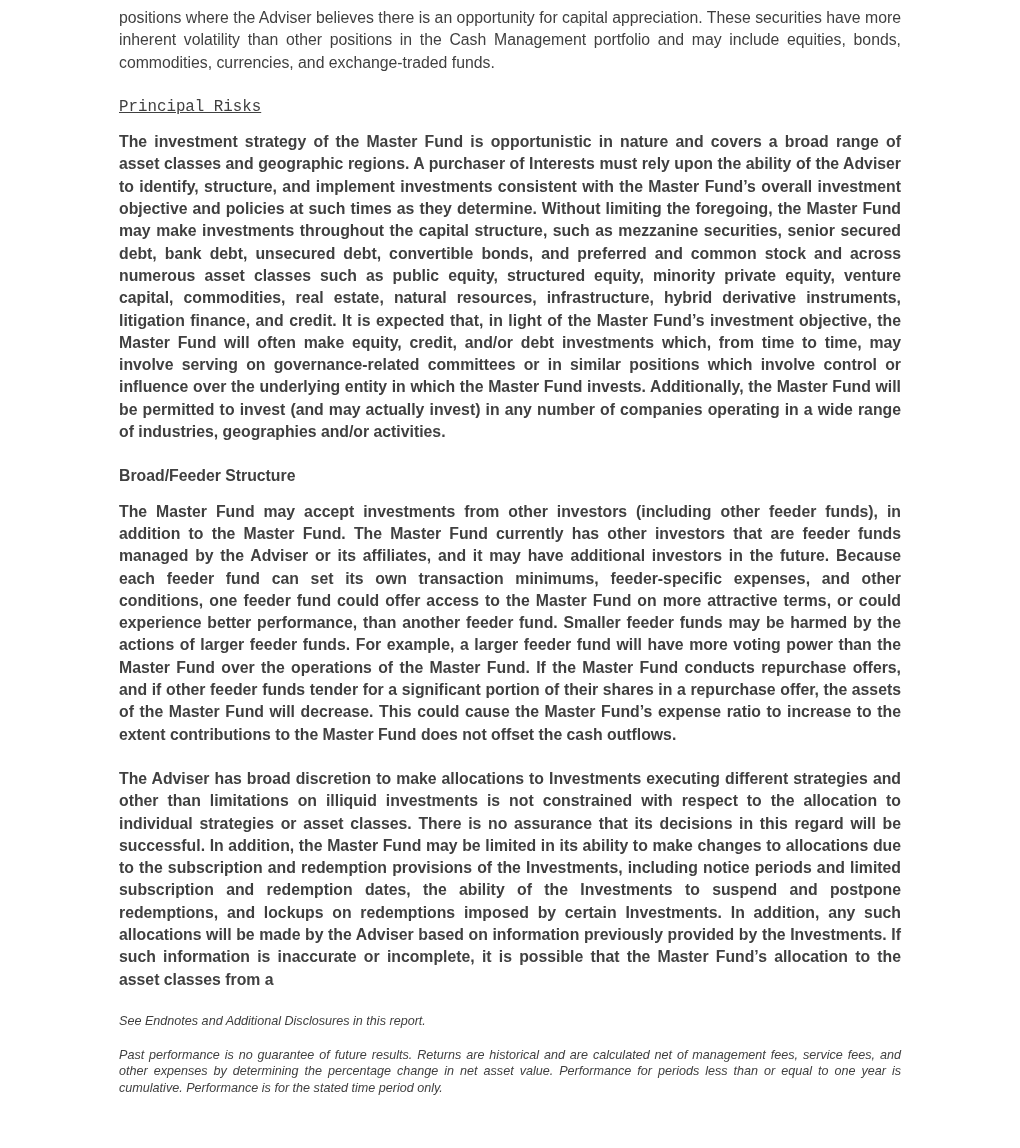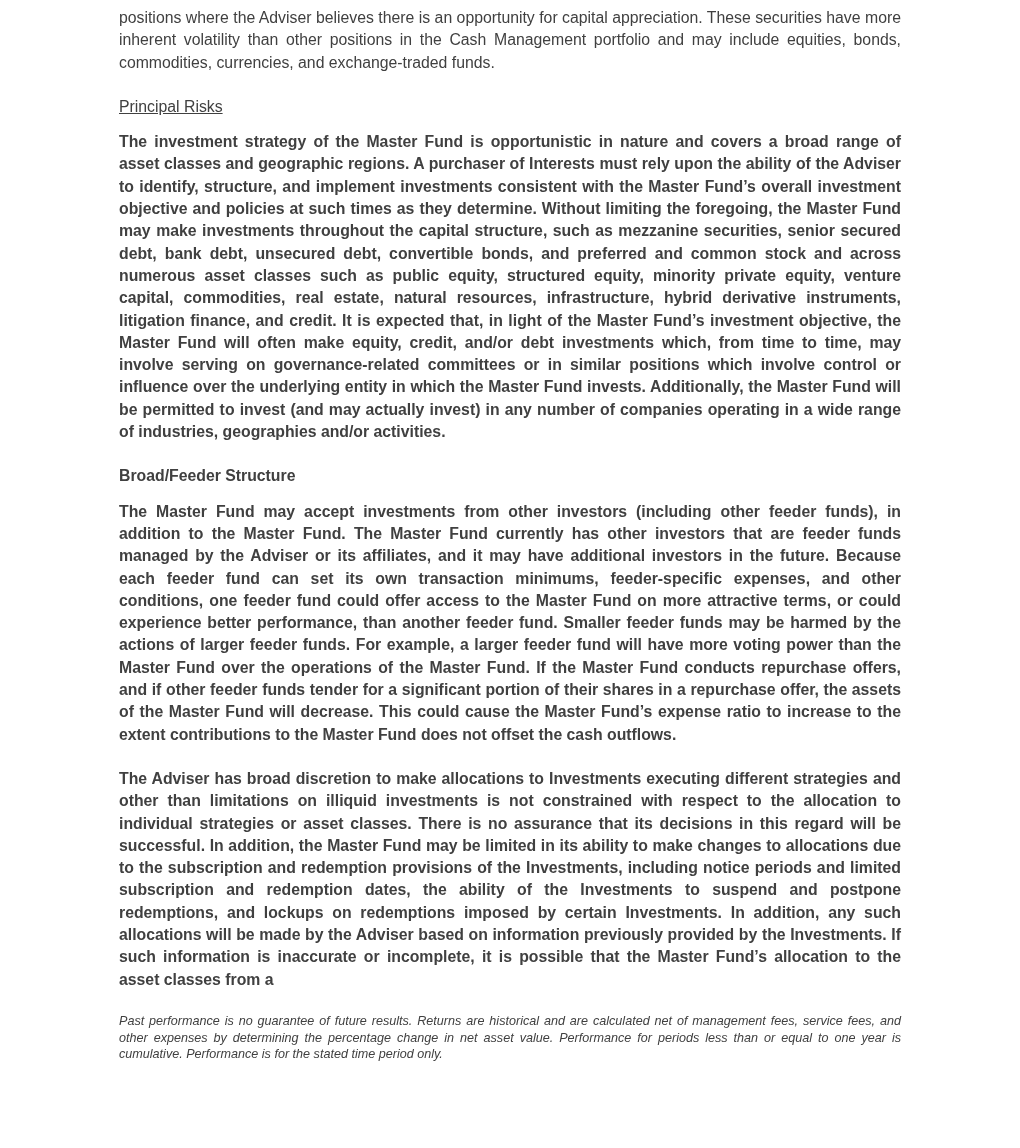--- a/index.html
+++ b/index.html
@@ -23,20 +23,21 @@
     line-height: 22.3px;
     text-align: justify;
     margin: 0 0 22px 0;
   }
   .underlined-heading {
     font-size: 15.8px;
     line-height: 22.3px;
     font-weight: 400;
     text-decoration: underline;
     margin: 0;
+    font-family: Liberation Mono, monospace;
   }
   .bold-heading {
     font-size: 15.8px;
     line-height: 22.3px;
     font-weight: 700;
     margin: 0;
   }
   section { margin: 0; }
   section .body-text { margin-top: 13px; font-weight: bold; }
   .footnotes {
@@ -69,16 +70,17 @@
   <section>
     <h3 class="bold-heading">Broad/Feeder Structure</h3>
     <p class="body-text">The Master Fund may accept investments from other investors (including other feeder funds), in addition to the Master Fund. The Master Fund currently has other investors that are feeder funds managed by the Adviser or its affiliates, and it may have additional investors in the future. Because each feeder fund can set its own transaction minimums, feeder-specific expenses, and other conditions, one feeder fund could offer access to the Master Fund on more attractive terms, or could experience better performance, than another feeder fund. Smaller feeder funds may be harmed by the actions of larger feeder funds. For example, a larger feeder fund will have more voting power than the Master Fund over the operations of the Master Fund. If the Master Fund conducts repurchase offers, and if other feeder funds tender for a significant portion of their shares in a repurchase offer, the assets of the Master Fund will decrease. This could cause the Master Fund’s expense ratio to increase to the extent contributions to the Master Fund does not offset the cash outflows.</p>
   </section>
 
   <section>
     <p class="body-text">The Adviser has broad discretion to make allocations to Investments executing different strategies and other than limitations on illiquid investments is not constrained with respect to the allocation to individual strategies or asset classes. There is no assurance that its decisions in this regard will be successful. In addition, the Master Fund may be limited in its ability to make changes to allocations due to the subscription and redemption provisions of the Investments, including notice periods and limited subscription and redemption dates, the ability of the Investments to suspend and postpone redemptions, and lockups on redemptions imposed by certain Investments. In addition, any such allocations will be made by the Adviser based on information previously provided by the Investments. If such information is inaccurate or incomplete, it is possible that the Master Fund’s allocation to the asset classes from a</p>
   </section>
 
   <div class="footnotes">
+    <p class="footnote first">See Endnotes and Additional Disclosures in this report.</p>
     <p class="footnote">Past performance is no guarantee of future results. Returns are historical and are calculated net of management fees, service fees, and other expenses by determining the percentage change in net asset value. Performance for periods less than or equal to one year is cumulative. Performance is for the stated time period only.</p>
   </div>
 
 </div>
 
 </body></html>

